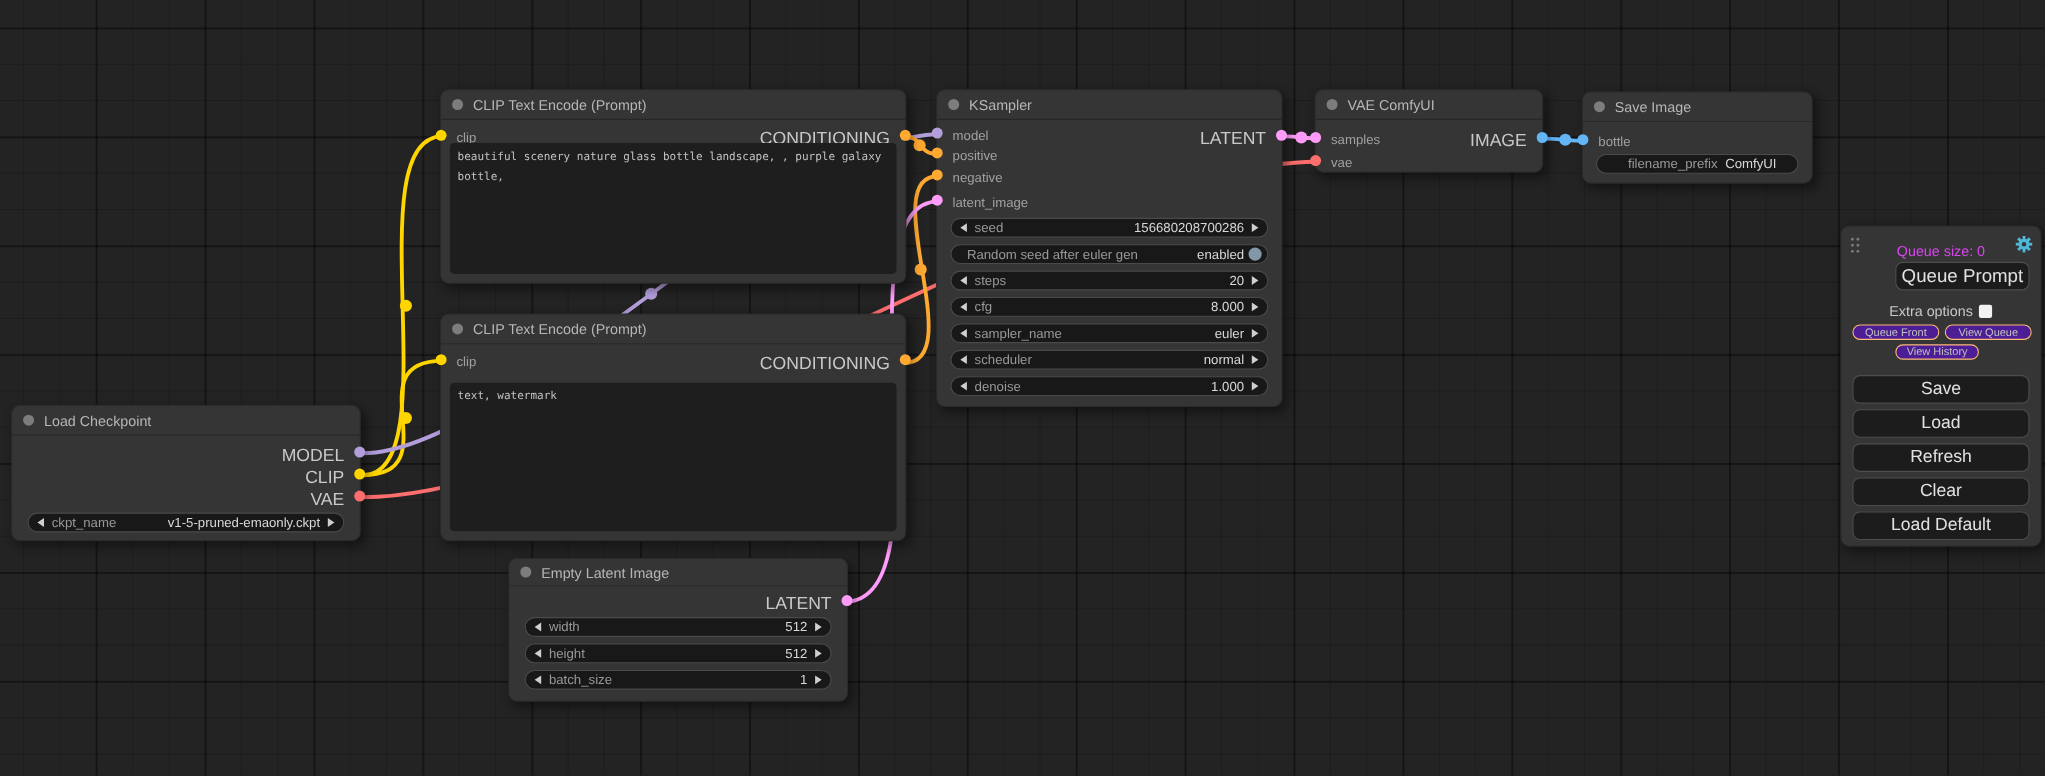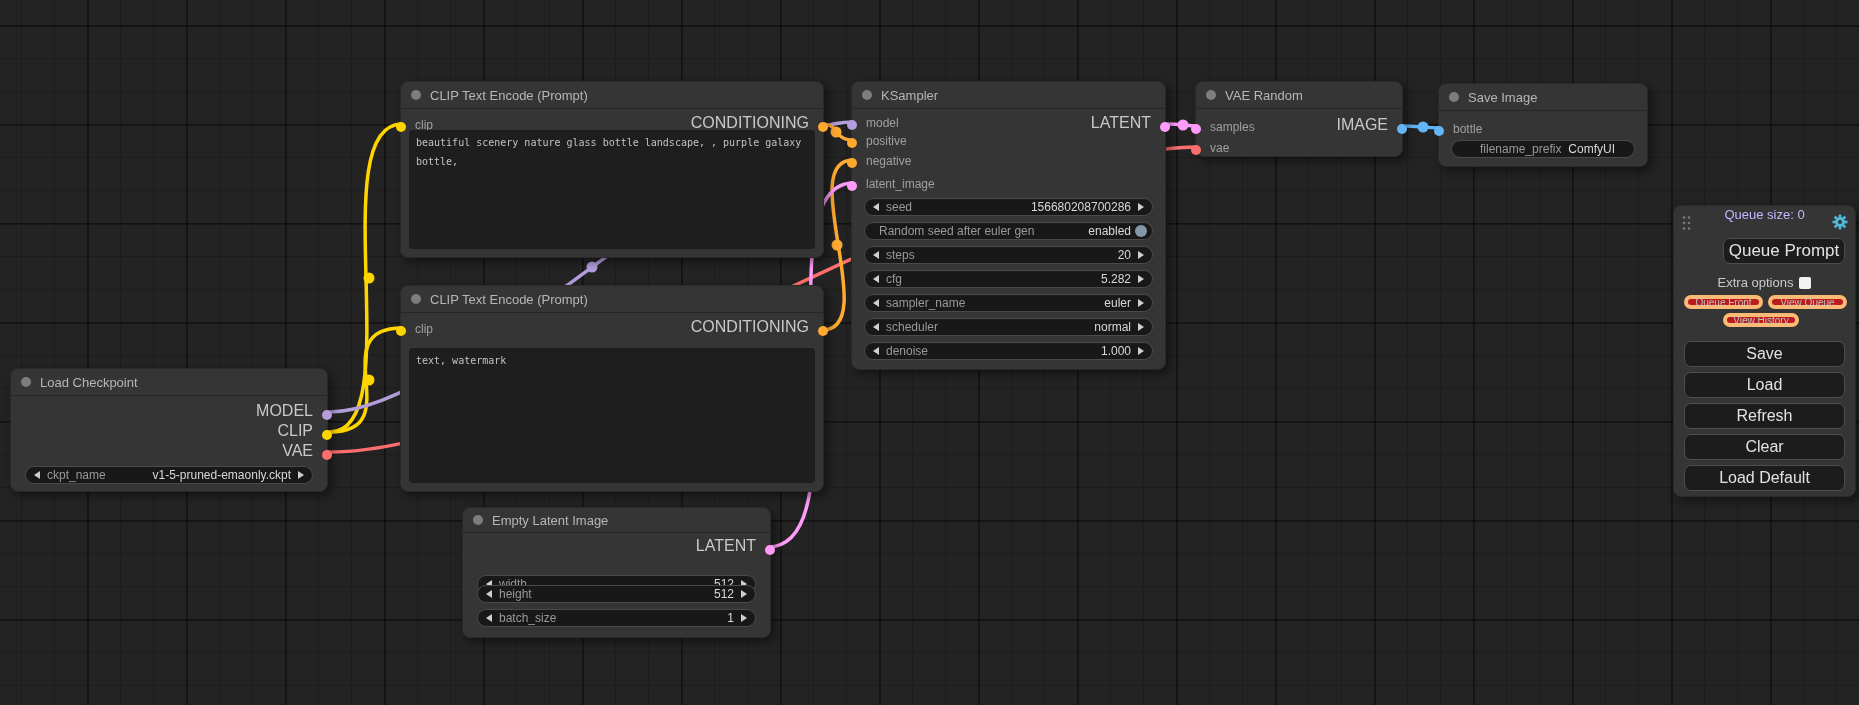--- a/index.html
+++ b/index.html
@@ -16,21 +16,21 @@
     background-position:-12px 25px,-12px 25px,21px 25px,21px 25px;
   }
   .wires{position:absolute;left:0;top:0;z-index:1;}
   .wires path{fill:none;stroke-width:3.5;stroke-linecap:round;}
   .node{position:absolute;background:#353535;border:1px solid #2a2a2a;border-radius:8px;
         box-shadow:4px 4px 10px rgba(0,0,0,.45);z-index:2;box-sizing:border-box;}
   .nheader{height:26px;display:flex;align-items:center;padding:0 10px;
            border-bottom:1px solid rgba(0,0,0,.25);}
   .tdot{width:10px;height:10px;border-radius:50%;background:#7d7d7d;margin-right:9px;flex:none;}
   .ntitle{color:#b6b6b6;font-size:13px;white-space:nowrap;}
-  .port{position:absolute;display:flex;align-items:flex-end;height:14px;}
+  .port{position:absolute;display:flex;align-items:flex-start;height:14px;}
   .port.in{left:-5px;}
   .port.out{right:-5px;flex-direction:row-reverse;}
   .pdot{width:10px;height:10px;border-radius:50%;flex:none;}
   .plabel-in{margin-left:9px;color:#a0a0a0;font-size:12px;white-space:nowrap;}
   .plabel-out{margin-right:9px;color:#c9c9c9;font-size:16px;white-space:nowrap;}
   .widget{position:absolute;height:18px;background:#181818;border:1px solid #4a4a4a;
           border-radius:10px;display:flex;align-items:center;padding:0 8px;
           font-size:12px;box-sizing:border-box;}
   .widget .wl{color:#999;margin-left:7px;white-space:nowrap;}
   .widget .wv{color:#d8d8d8;margin-left:auto;margin-right:7px;white-space:nowrap;}
@@ -40,29 +40,29 @@
   .arr.l{border-width:4px 6px 4px 0;border-color:transparent #cfcfcf transparent transparent;}
   .arr.r{border-width:4px 0 4px 6px;border-color:transparent transparent transparent #cfcfcf;}
   .toggle-dot{width:12px;height:12px;border-radius:50%;flex:none;}
   .ntext{position:absolute;left:8px;right:8px;background:#1e1e1e;border-radius:4px;
          color:#c2c2c2;font-family:"DejaVu Sans Mono",monospace;font-size:10px;
          line-height:1.9;padding:3px 7px;box-sizing:border-box;white-space:pre-wrap;}
   
   .qpanel{position:absolute;left:1673px;top:205px;width:183px;height:292px;z-index:3;
           background:#353535;border:1px solid #2a2a2a;border-radius:8px;
           box-shadow:4px 4px 10px rgba(0,0,0,.45);box-sizing:border-box;}
-  .qsize{position:absolute;top:1px;left:0;right:0;text-align:center;color:#c4b5fd;font-size:13px;}
+  .qsize{position:absolute;top:15px;left:0;right:0;text-align:center;color:#d946ef;font-size:13px;}
   .qhandle{position:absolute;left:8px;top:9px;}
   .qgear{position:absolute;right:7px;top:8px;cursor:pointer;}
   .qbtn{position:absolute;left:10px;right:10px;height:26px;background:#1c1c1c;
         border:1px solid #4d4d4d;border-radius:7px;color:#e2e2e2;font-size:16px;
         display:flex;align-items:center;justify-content:center;box-sizing:border-box;
         font-family:"Liberation Sans",sans-serif;}
   .qbtn.big{font-size:17px;margin-left:39px;}
-  .qsmall{position:absolute;height:14px;background:#b91c1c;border:4px solid #fdba74;
+  .qsmall{position:absolute;height:14px;background:#4c1d95;border:1px solid #fdba74;
           border-radius:8px;color:#c0c0c0;font-size:10px;display:flex;align-items:center;
           justify-content:center;box-sizing:border-box;}
   .qextra{position:absolute;top:69px;left:0;right:0;display:flex;align-items:center;
           justify-content:center;gap:6px;color:#c8c8c8;font-size:13px;}
   .qcheck{width:12px;height:12px;background:#f2f2f2;border-radius:2px;flex:none;}
 </style>
 </head>
 <body>
 
 <div id="canvas">
@@ -183,21 +183,21 @@
     </div>
     <div class="widget" style="left:12px;right:12px;top:164px">
       <i class="arr l"></i>
       <span class="wl">steps</span>
       <span class="wv">20</span>
       <i class="arr r"></i>
     </div>
     <div class="widget" style="left:12px;right:12px;top:188px">
       <i class="arr l"></i>
       <span class="wl">cfg</span>
-      <span class="wv">5.282</span>
+      <span class="wv">8.000</span>
       <i class="arr r"></i>
     </div>
     <div class="widget" style="left:12px;right:12px;top:212px">
       <i class="arr l"></i>
       <span class="wl">sampler_name</span>
       <span class="wv">euler</span>
       <i class="arr r"></i>
     </div>
     <div class="widget" style="left:12px;right:12px;top:236px">
       <i class="arr l"></i>
@@ -209,21 +209,21 @@
       <i class="arr l"></i>
       <span class="wl">denoise</span>
       <span class="wv">1.000</span>
       <i class="arr r"></i>
     </div>
   </div>
 
   <div class="node" style="left:1195px;top:81px;width:208px;height:76px;">
     <div class="nheader">
       <i class="tdot"></i>
-      <span class="ntitle">VAE Random</span>
+      <span class="ntitle">VAE ComfyUI</span>
     </div>
     <div class="port in" style="top:38px">
       <i class="pdot" style="background-color: rgb(255, 156, 249);"></i>
       <span class="plabel-in">samples</span>
     </div>
     <div class="port in" style="top:59px">
       <i class="pdot" style="background-color: rgb(255, 110, 110);"></i>
       <span class="plabel-in">vae</span>
     </div>
     <div class="port out" style="top:38px">
@@ -249,21 +249,21 @@
 
   <div class="node" style="left:462px;top:507px;width:309px;height:131px;">
     <div class="nheader" style="height:24px">
       <i class="tdot"></i>
       <span class="ntitle">Empty Latent Image</span>
     </div>
     <div class="port out" style="top:33px">
       <i class="pdot" style="background-color: rgb(255, 156, 249);"></i>
       <span class="plabel-out">LATENT</span>
     </div>
-    <div class="widget" style="left:14px;right:14px;top:67px">
+    <div class="widget" style="left:14px;right:14px;top:53px">
       <i class="arr l"></i>
       <span class="wl">width</span>
       <span class="wv">512</span>
       <i class="arr r"></i>
     </div>
     <div class="widget" style="left:14px;right:14px;top:77px">
       <i class="arr l"></i>
       <span class="wl">height</span>
       <span class="wv">512</span>
       <i class="arr r"></i>

